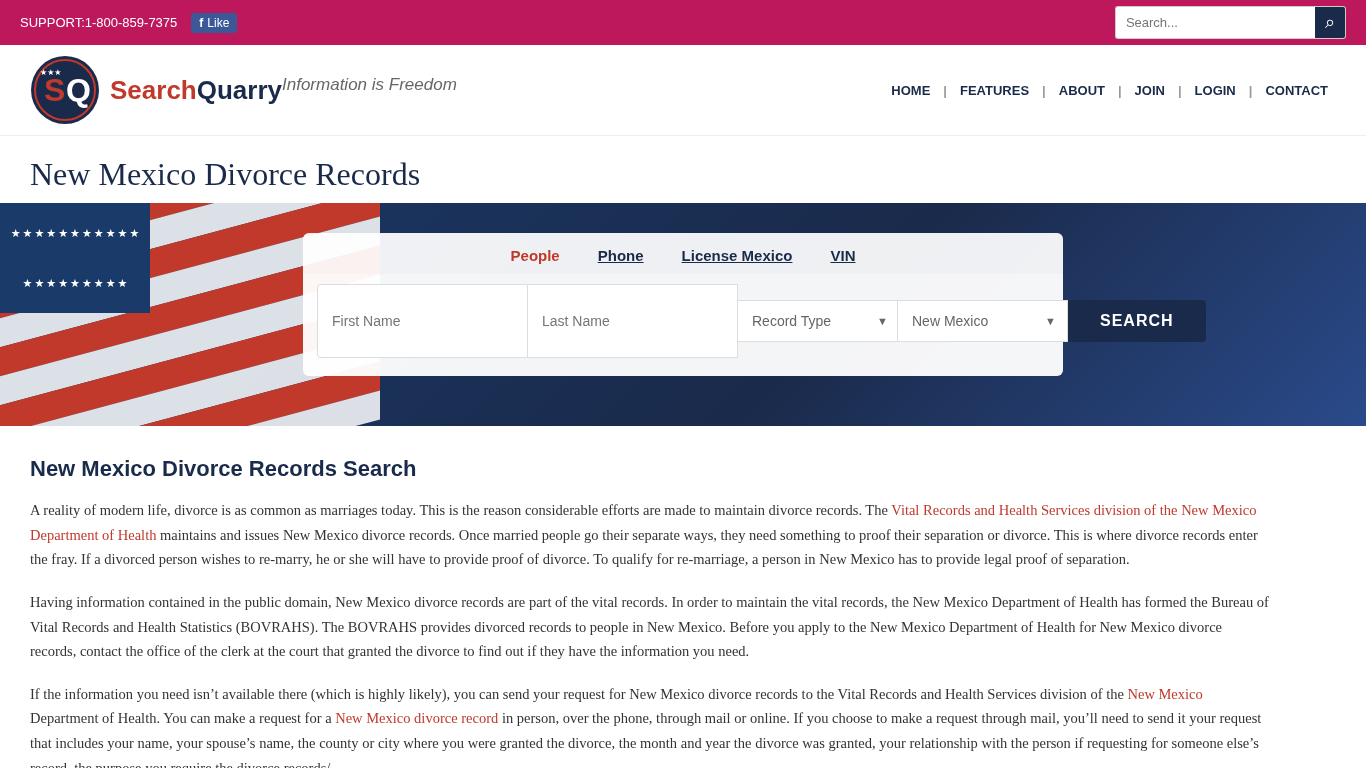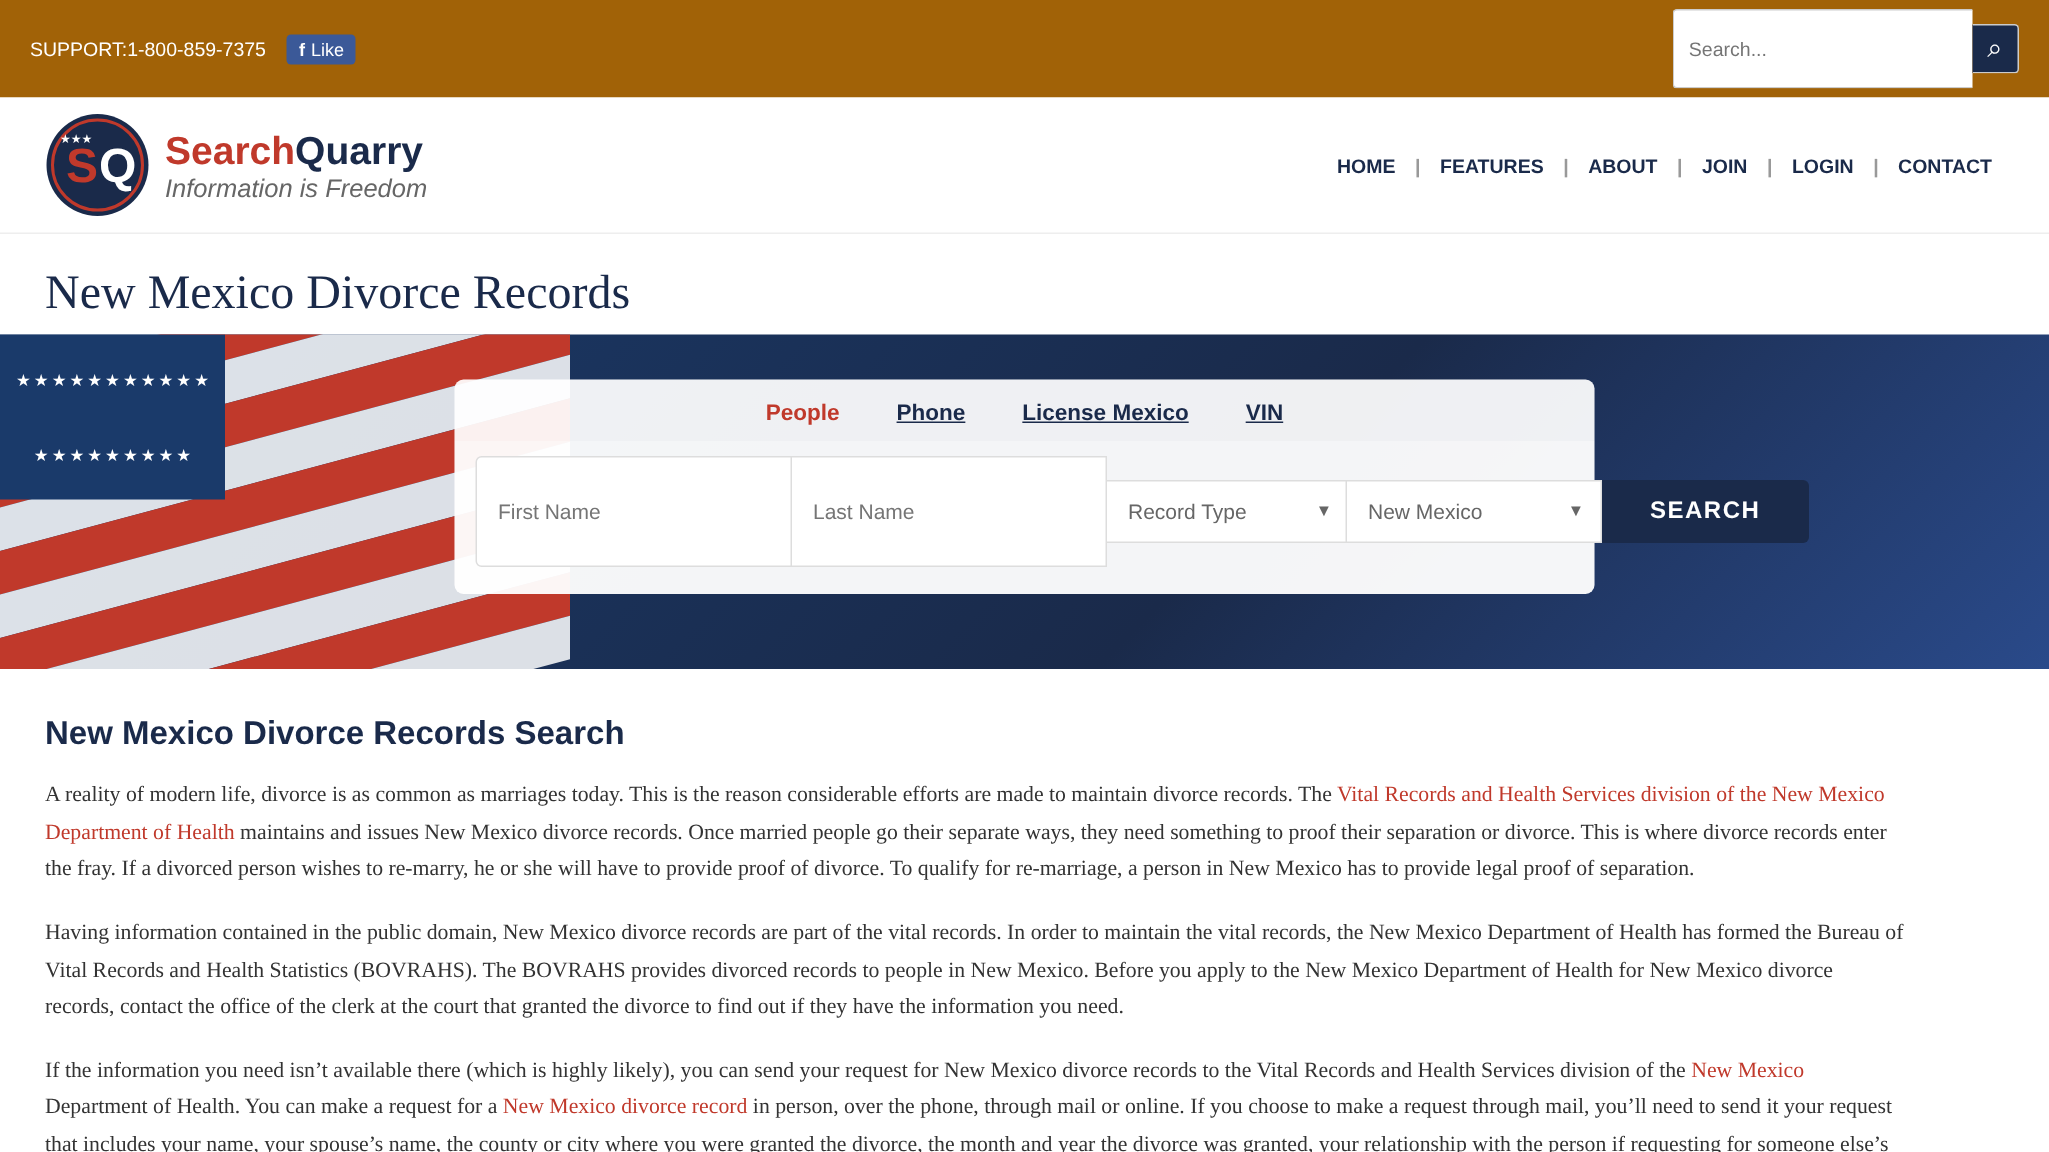--- a/index.html
+++ b/index.html
@@ -1,20 +1,20 @@
 <!DOCTYPE html>
 <html><head>
   <meta charset="utf-8">
   <style>
     * { margin: 0; padding: 0; box-sizing: border-box; }
     body { font-family: Georgia, 'Times New Roman', serif; font-size: 15px; color: #333; background: #fff; }
 
     
     .top-bar {
-      background: #a16207;
+      background: #be185d;
       padding: 6px 20px;
       display: flex;
       align-items: center;
       justify-content: space-between;
     }
     .top-bar-left {
       display: flex;
       align-items: center;
       gap: 14px;
       color: #fff;
@@ -34,21 +34,21 @@
       gap: 4px;
       font-family: Arial, sans-serif;
     }
     .search-bar-top {
       display: flex;
       align-items: center;
     }
     .search-bar-top input {
       border: 1px solid #ccc;
       border-right: none;
-      padding: 18px 10px;
+      padding: 8px 10px;
       font-size: 13px;
       width: 200px;
       border-radius: 3px 0 0 3px;
       outline: none;
       font-family: Arial, sans-serif;
     }
     .search-bar-top button {
       background: #1a2a4a;
       border: 1px solid #ccc;
       border-left: none;
@@ -72,21 +72,21 @@
       display: flex;
       align-items: center;
       gap: 10px;
     }
     .logo-icon {
       width: 70px;
       height: 70px;
     }
     .logo-text {
       display: flex;
-      flex-direction: column;
+      flex-direction: row;
     }
     .logo-brand {
       font-size: 26px;
       font-family: Arial, sans-serif;
       font-weight: bold;
     }
     .logo-brand .search { color: #c0392b; }
     .logo-brand .quarry { color: #1a2a4a; }
     .logo-tagline {
       font-size: 17px;

